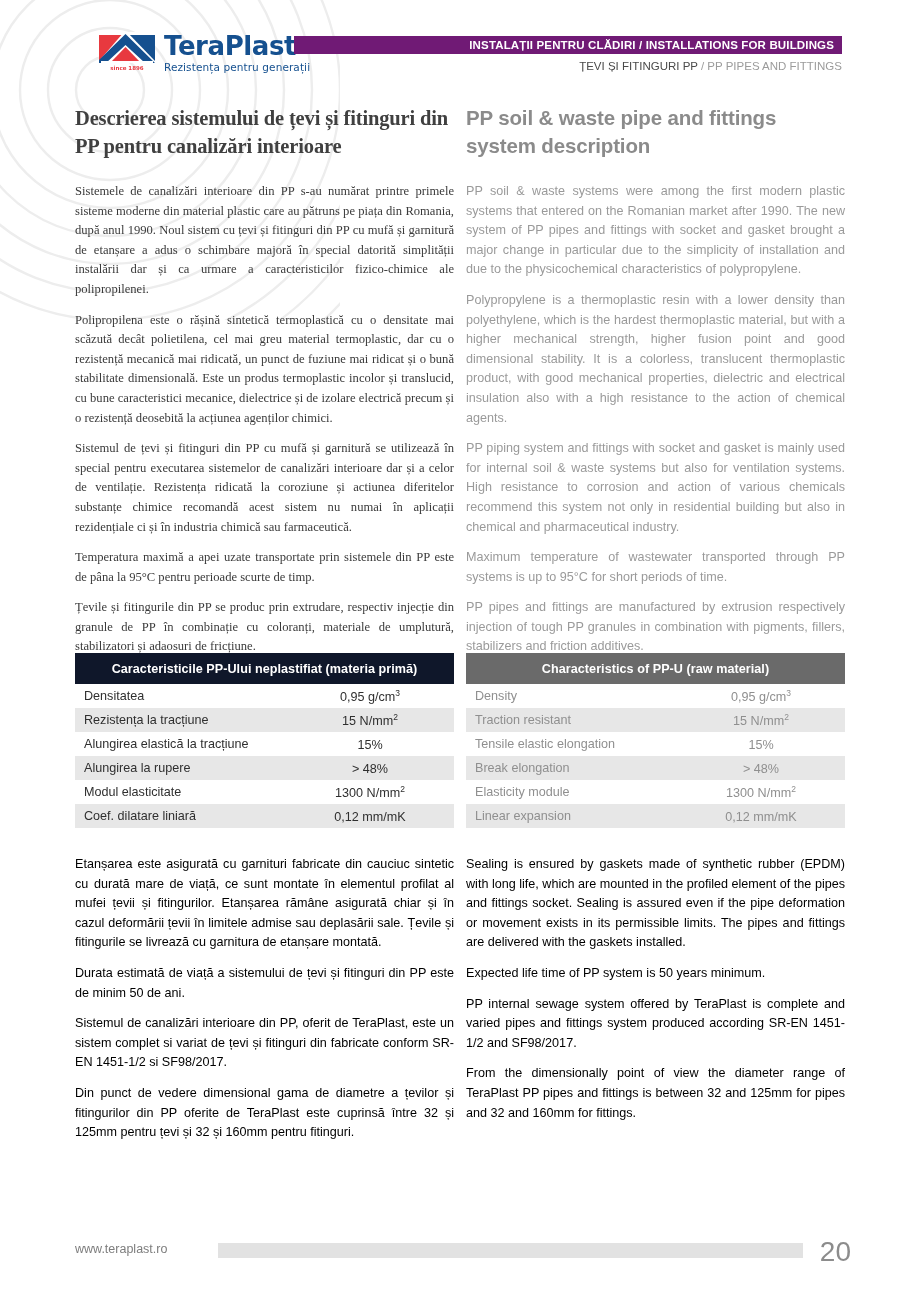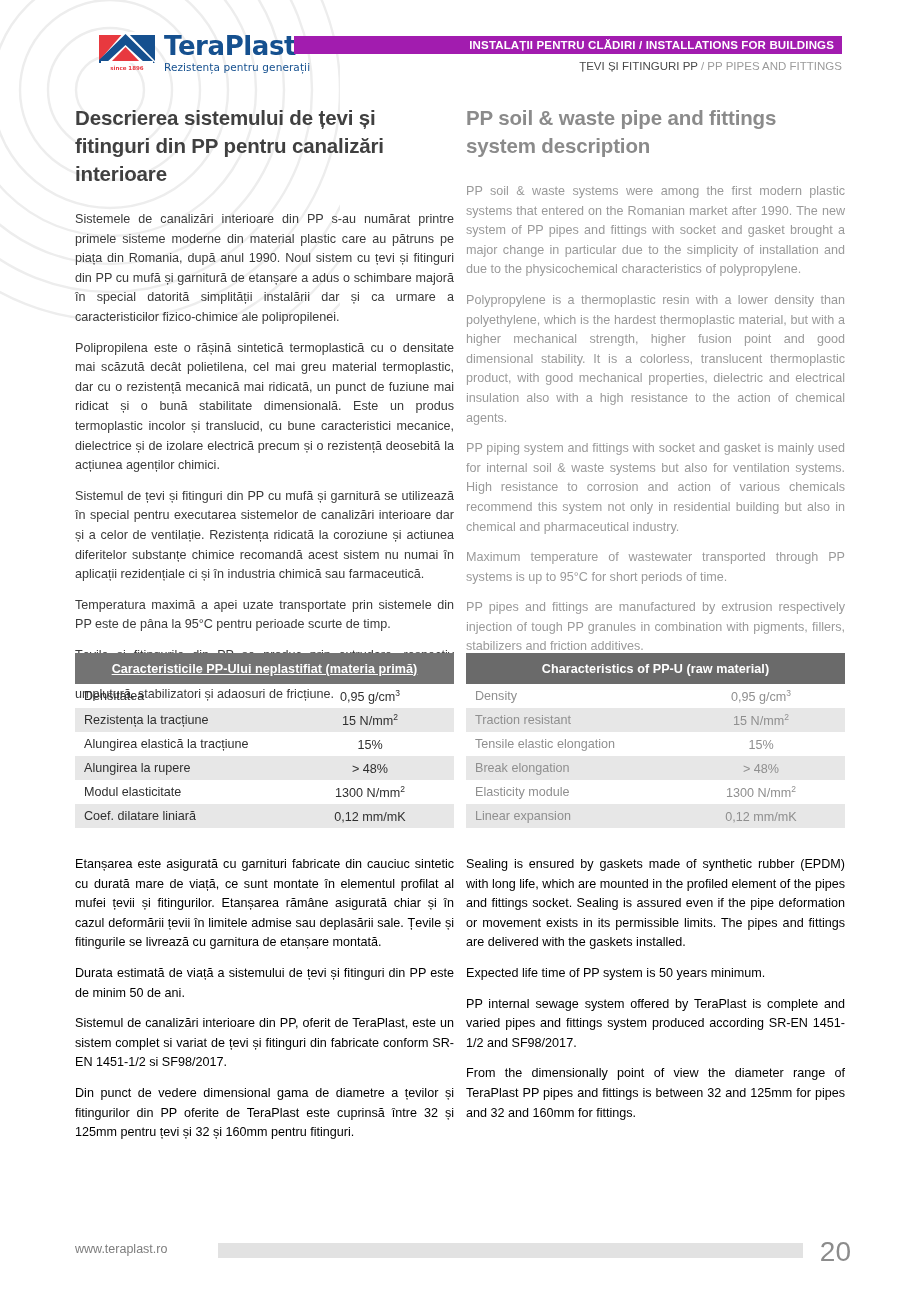--- a/index.html
+++ b/index.html
@@ -78,21 +78,21 @@
     letter-spacing: 0.1px;
     font-family: "DejaVu Sans", sans-serif;
   }
 
   #header-bar {
     position: absolute;
     left: 294px;
     top: 36px;
     width: 548px;
     height: 18px;
-    background: #a21caf;
+    background: #701a75;
     display: flex;
     align-items: center;
     justify-content: flex-end;
     padding-right: 8px;
   }
   #header-bar-text {
     color: #ffffff;
     font-size: 11.5px;
     font-weight: bold;
     letter-spacing: 0.15px;
@@ -112,21 +112,21 @@
   #header-sub .sep { color: #9b9b9b; }
   #header-sub .en { color: #9b9b9b; }
 
   
   .col {
     position: absolute;
     top: 104px;
     width: 379px;
     z-index: 2;
   }
-  #col-ro { left: 75px; }
+  #col-ro { left: 75px; font-family: Liberation Serif, serif; }
   #col-en { left: 466px; }
 
   h1.section-title {
     font-size: 20.5px;
     font-weight: bold;
     line-height: 28px;
     letter-spacing: -0.15px;
     margin-bottom: 22px;
   }
   #col-ro h1.section-title { color: #404040; }
@@ -156,21 +156,21 @@
   .tbl-head {
     height: 31px;
     display: flex;
     align-items: center;
     justify-content: center;
     color: #ffffff;
     font-size: 12.6px;
     font-weight: bold;
     letter-spacing: 0.05px;
   }
-  #tbl-ro .tbl-head { background: #737373; text-decoration: underline; }
+  #tbl-ro .tbl-head { background: #0f172a; }
   #tbl-en .tbl-head { background: #6a6a6a; }
 
   .tbl-row {
     height: 24px;
     display: flex;
     align-items: center;
     font-size: 12.6px;
     padding: 4px 9px;
   }
   .tbl-row .k { flex: 1 1 auto; text-align: left; }

